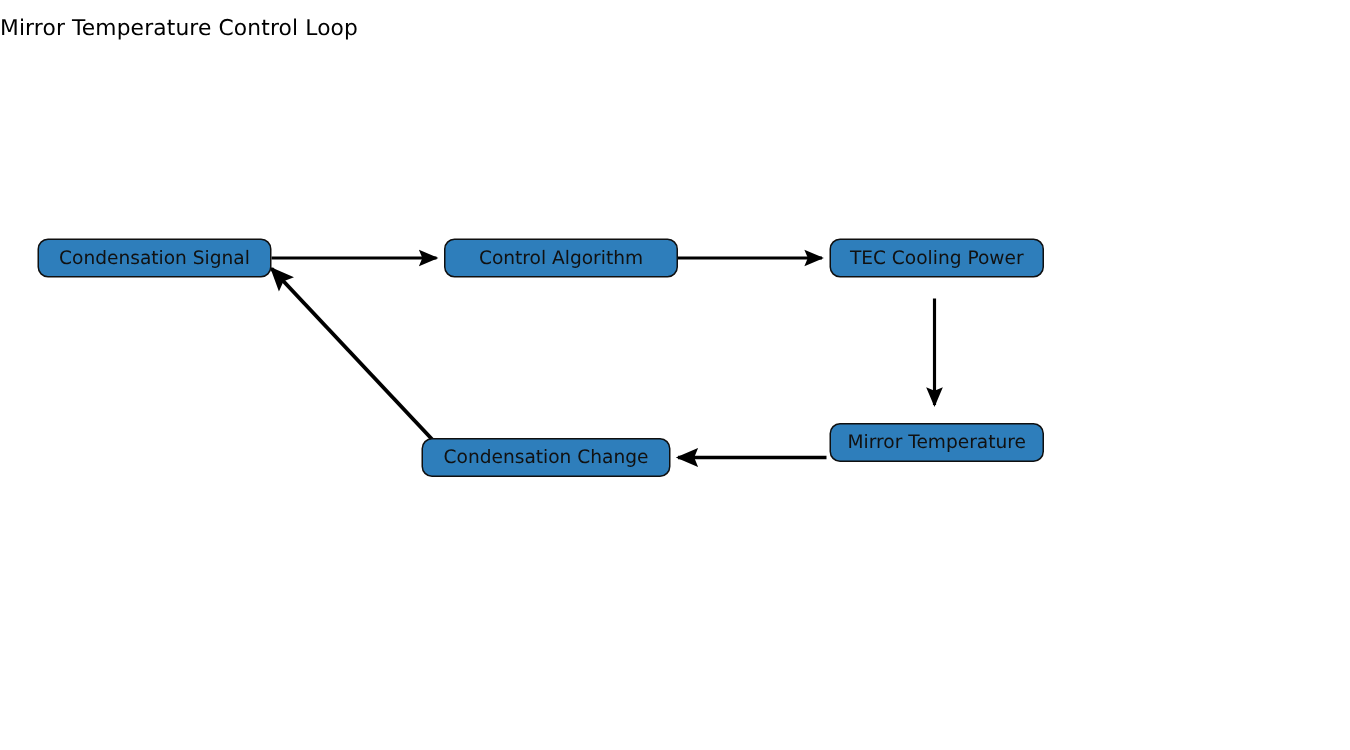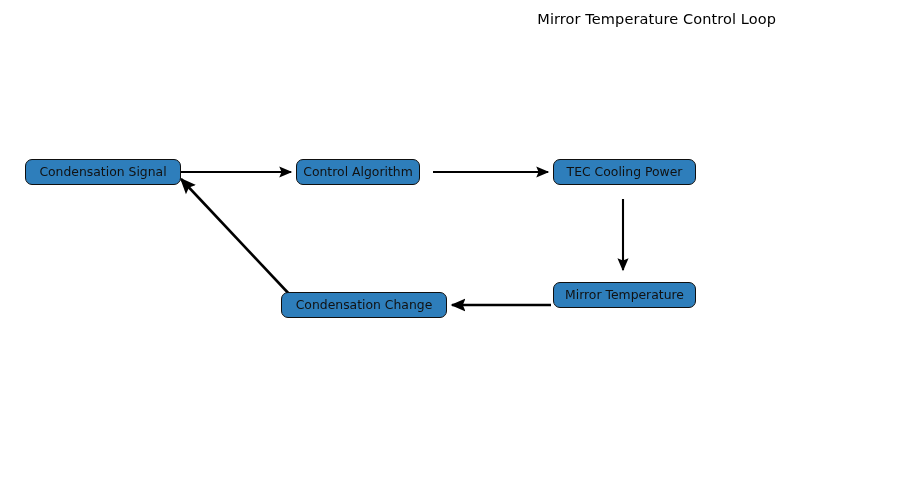--- a/index.html
+++ b/index.html
@@ -13,21 +13,21 @@
     height: 500px;
     background: #ffffff;
     overflow: hidden;
     font-family: "DejaVu Sans", sans-serif;
   }
   #title {
     position: absolute;
     left: 0;
     top: 11px;
     width: 776px;
-    text-align: right;
+    text-align: left;
     font-size: 14.5px;
     color: #000000;
     letter-spacing: 0.1px;
     white-space: nowrap;
   }
   #edges {
     position: absolute;
     left: 0;
     top: 0;
     width: 900px;
@@ -76,21 +76,21 @@
 
     <line x1="551" y1="305" x2="452" y2="305" stroke="#000000" stroke-width="2.4" marker-end="url(#arrowhead)"></line>
 
     <line x1="291" y1="296" x2="181" y2="179" stroke="#000000" stroke-width="2.6" marker-end="url(#arrowhead)"></line>
   </svg>
 
   <div class="node" style="left:25px; top:159px; width:156px; height:26px; background:#2e7ebb;">
     <span class="node-label">Condensation Signal</span>
   </div>
 
-  <div class="node" style="left:296px; top:159px; width:124px; height:26px; background:#2e7ebb;">
+  <div class="node" style="left:296px; top:159px; width:156px; height:26px; background:#2e7ebb;">
     <span class="node-label">Control Algorithm</span>
   </div>
 
   <div class="node" style="left:553px; top:159px; width:143px; height:26px; background:#2e7ebb;">
     <span class="node-label">TEC Cooling Power</span>
   </div>
 
   <div class="node" style="left:281px; top:292px; width:166px; height:26px; background:#2e7ebb;">
     <span class="node-label">Condensation Change</span>
   </div>

